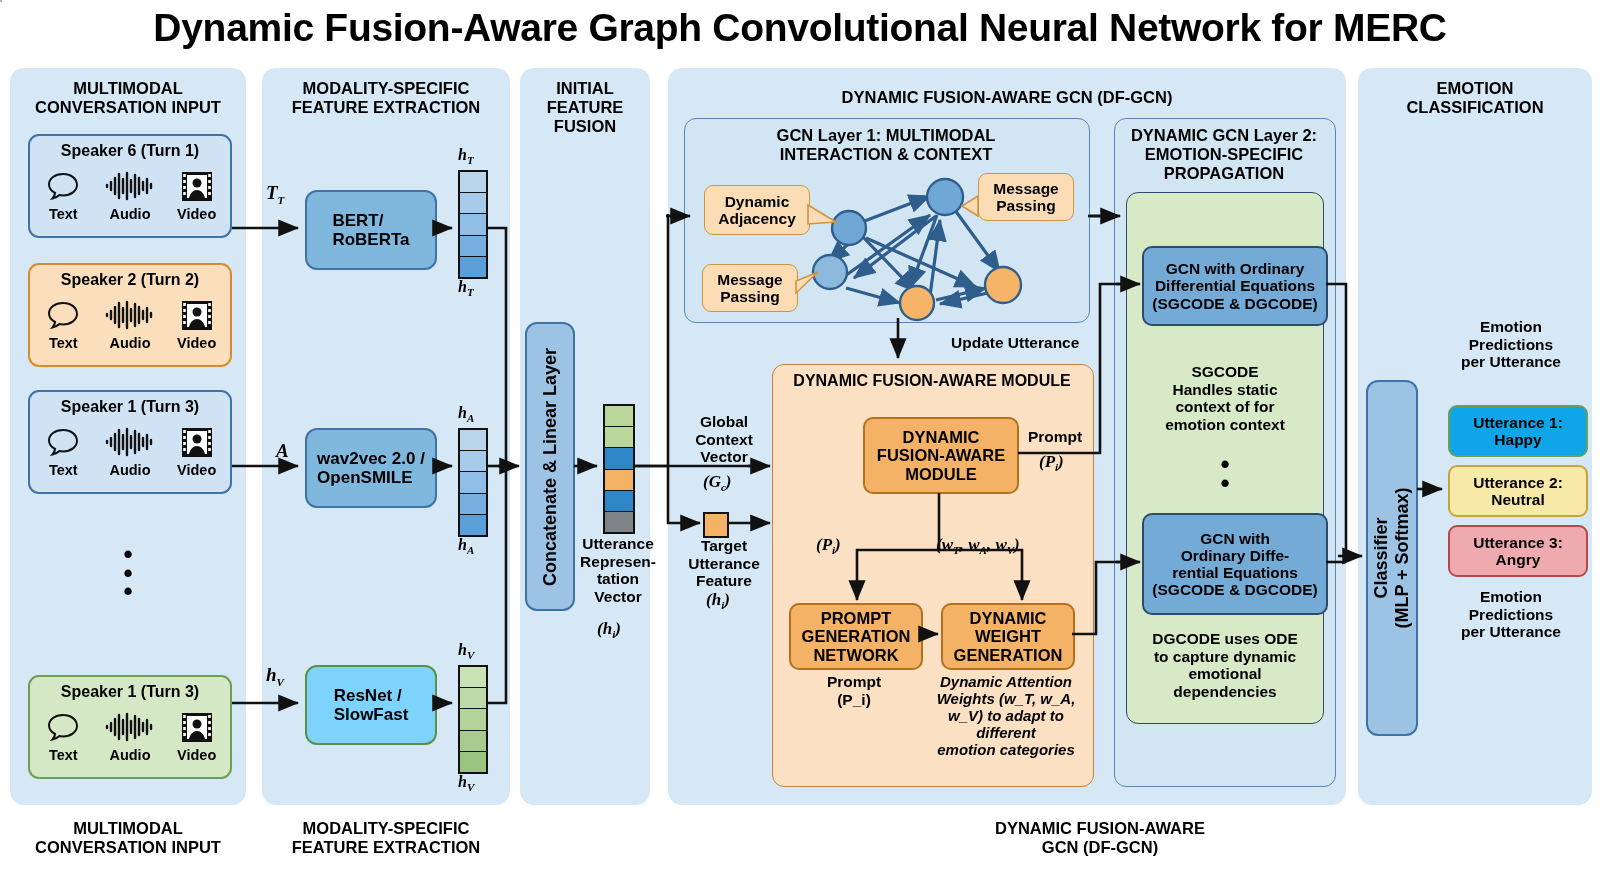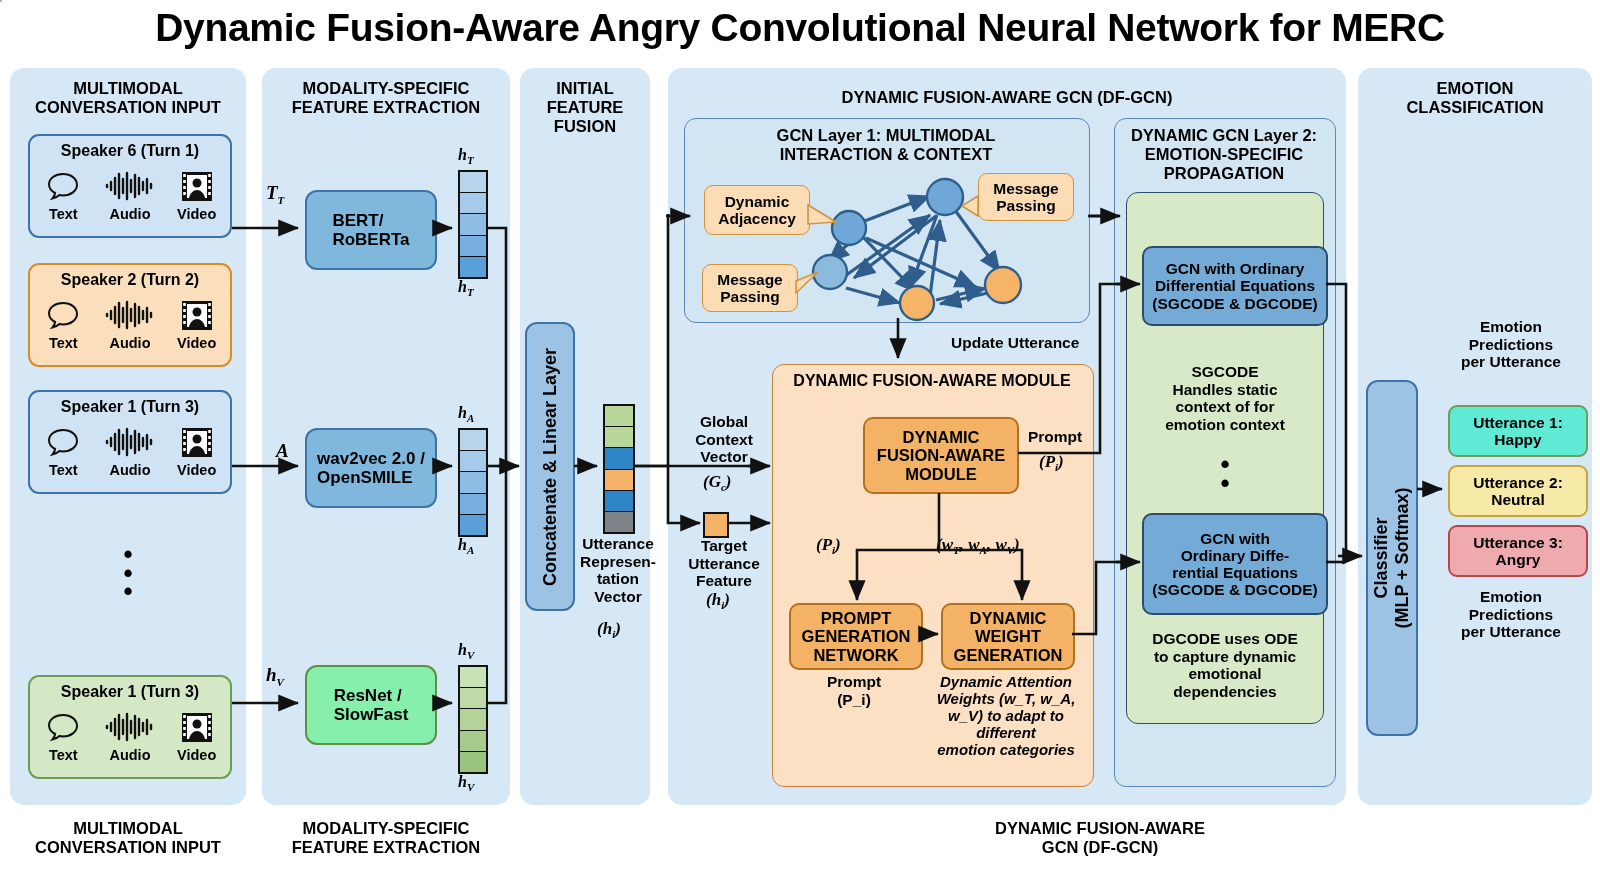--- a/index.html
+++ b/index.html
@@ -17,21 +17,21 @@
   .spk.green{border-color:#6d9e55;background:#d5e8c6;}
   .spk .name{position:absolute;left:0;right:0;top:6px;text-align:center;font-size:16px;font-weight:bold;}
   .modrow{position:absolute;left:0;right:0;top:31px;height:62px;display:flex;justify-content:space-around;align-items:flex-start;}
   .mod{width:62px;text-align:center;}
   .mod .ic{height:38px;display:flex;align-items:center;justify-content:center;}
   .mod .cap{font-size:14.5px;font-weight:bold;margin-top:1px;}
   
   .enc{position:absolute;border-radius:12px;border:2px solid #3f72a6;background:#7fb7dd;
        display:flex;align-items:center;justify-content:center;
        font-size:17px;font-weight:bold;line-height:1.12;}
-  .enc.green{border-color:#5d8f47;background:#86efac;}
+  .enc.green{border-color:#5d8f47;background:#7dd3fc;}
   
   .stack{position:absolute;border:2px solid #111;display:flex;flex-direction:column;}
   .stack div{flex:1;border-bottom:1.5px solid #111;}
   .stack div:last-child{border-bottom:none;}
   .mlabel{position:absolute;font-size:16px;font-weight:bold;font-style:italic;font-family:"Liberation Serif",serif;}
   .mlabel sub{font-size:11px;}
   
   .vbox{position:absolute;border-radius:12px;border:2px solid #3f72a6;background:#9cc3e4;}
   .vbox span{position:absolute;left:50%;top:50%;transform:translate(-50%,-50%) rotate(-90deg);
        white-space:nowrap;font-size:18px;font-weight:bold;text-align:center;}
@@ -42,34 +42,34 @@
   
   .pbox{position:absolute;border-radius:10px;border:2px solid #b3711f;background:#f3b266;
         display:flex;align-items:center;justify-content:center;text-align:center;
         font-size:16.5px;font-weight:bold;line-height:1.1;}
   .pbox.blue{border-color:#2e4b6b;background:#74aad6;}
   
   .callout{position:absolute;border-radius:9px;border:1.6px solid #d19440;background:#fbdcb4;
         display:flex;align-items:center;justify-content:center;text-align:center;
         font-size:15.5px;font-weight:bold;line-height:1.1;}
   
-  .chip{position:absolute;border-radius:9px;border:2px solid #6d9e55;background:#5eead4;
+  .chip{position:absolute;border-radius:9px;border:2px solid #6d9e55;background:#0ea5e9;
         display:flex;align-items:center;justify-content:center;text-align:center;
         font-size:15.5px;font-weight:bold;line-height:1.12;}
   .chip.yellow{border-color:#c9a43a;background:#f7e9a8;}
   .chip.red{border-color:#b8474b;background:#eeaaae;}
   .txt{position:absolute;font-size:15.5px;font-weight:bold;text-align:center;line-height:1.14;}
   .txt.small{font-size:15px;font-style:italic;}
   .dots{position:absolute;text-align:center;font-size:26px;line-height:0.72;font-weight:bold;}
   svg.ov{position:absolute;left:0;top:0;width:1600px;height:873px;pointer-events:none;}
 </style>
 </head>
 <body>
 
-<div class="abs ttl">Dynamic Fusion-Aware Angry Convolutional Neural Network for MERC</div>
+<div class="abs ttl">Dynamic Fusion-Aware Graph Convolutional Neural Network for MERC</div>
 
 <div class="stage" style="left:10px;top:68px;width:236px;height:737px;"></div>
 <div class="stage" style="left:262px;top:68px;width:248px;height:737px;"></div>
 <div class="stage" style="left:520px;top:68px;width:130px;height:737px;"></div>
 <div class="stage" style="left:668px;top:68px;width:678px;height:737px;"></div>
 <div class="stage" style="left:1358px;top:68px;width:234px;height:737px;"></div>
 
 <div class="stagehdr" style="left:10px;width:236px;top:79px;">MULTIMODAL<br>CONVERSATION INPUT</div>
 <div class="stagehdr" style="left:262px;width:248px;top:79px;">MODALITY-SPECIFIC<br>FEATURE EXTRACTION</div>
 <div class="stagehdr" style="left:520px;width:130px;top:79px;">INITIAL<br>FEATURE<br>FUSION</div>

